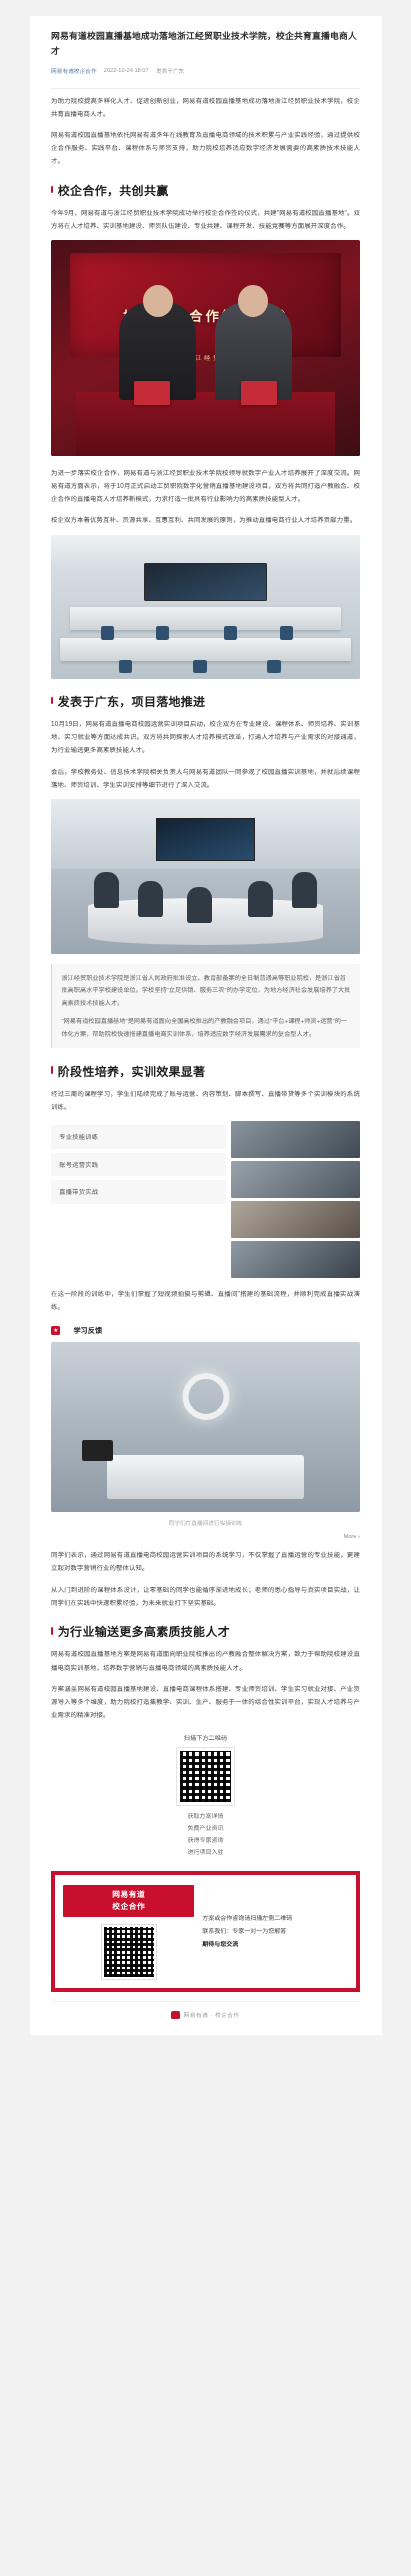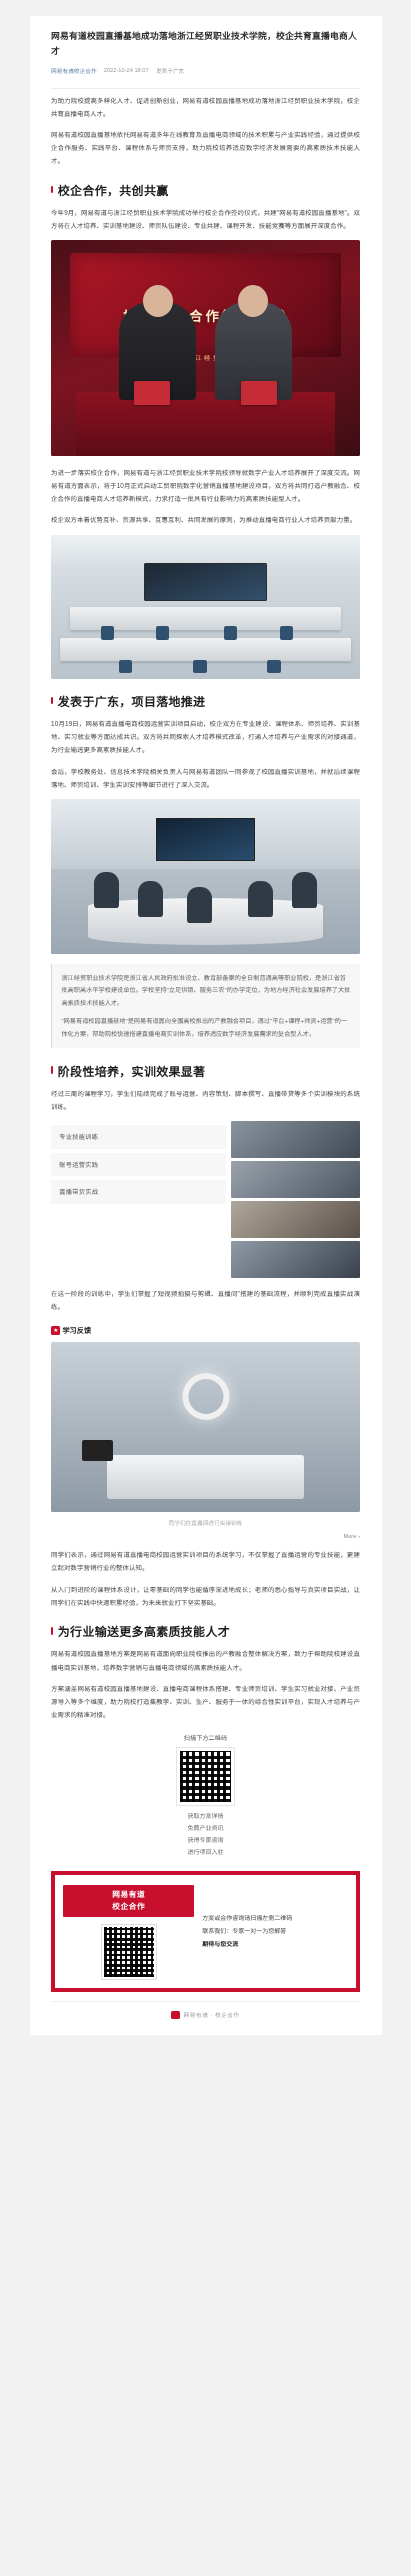--- a/index.html
+++ b/index.html
@@ -173,21 +173,21 @@
     color:#555;
     letter-spacing:0.3px;
   }
   
   .two-col { display:flex; gap:5.2px; margin:4.1px 0 8.2px 0; }
   .two-col .col-l { flex:1; }
   .two-col .col-r { width:129px; display:flex; flex-direction:column; gap:3.1px; }
   .two-col .col-r .ph { height:37px; border-radius:1px; position:relative; overflow:hidden; }
   
   .fb-head {
-    display:flex; align-items:center; gap:2px;
+    display:flex; align-items:center; gap:13px;
     margin:12.4px 0 7.2px 0;
   }
   .fb-head .badge {
     width:9.3px; height:9.3px; border-radius:1.5px; background:#c8102e;
     display:flex; align-items:center; justify-content:center;
     color:#fff; font-size:5.7px;
   }
   .fb-head .t { font-size:7.2px; font-weight:700; color:#1f1f1f; }
   
   .studio { height:170px; background:linear-gradient(180deg,#c9d1d8,#8d99a4); }

